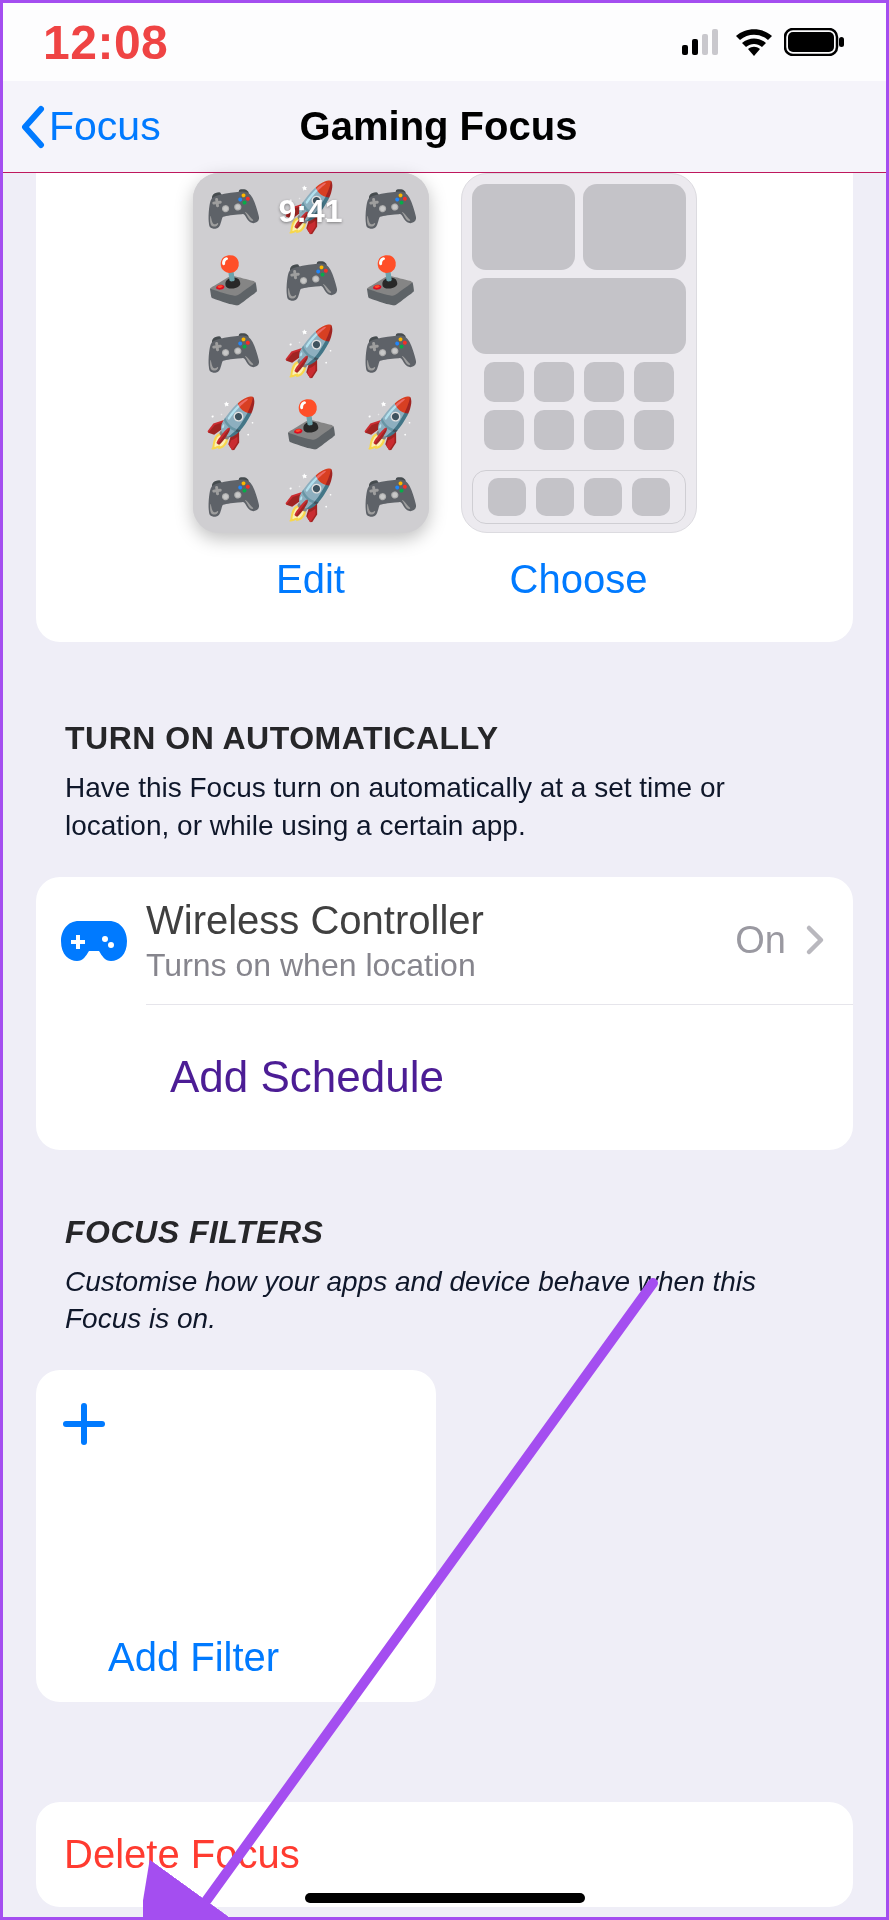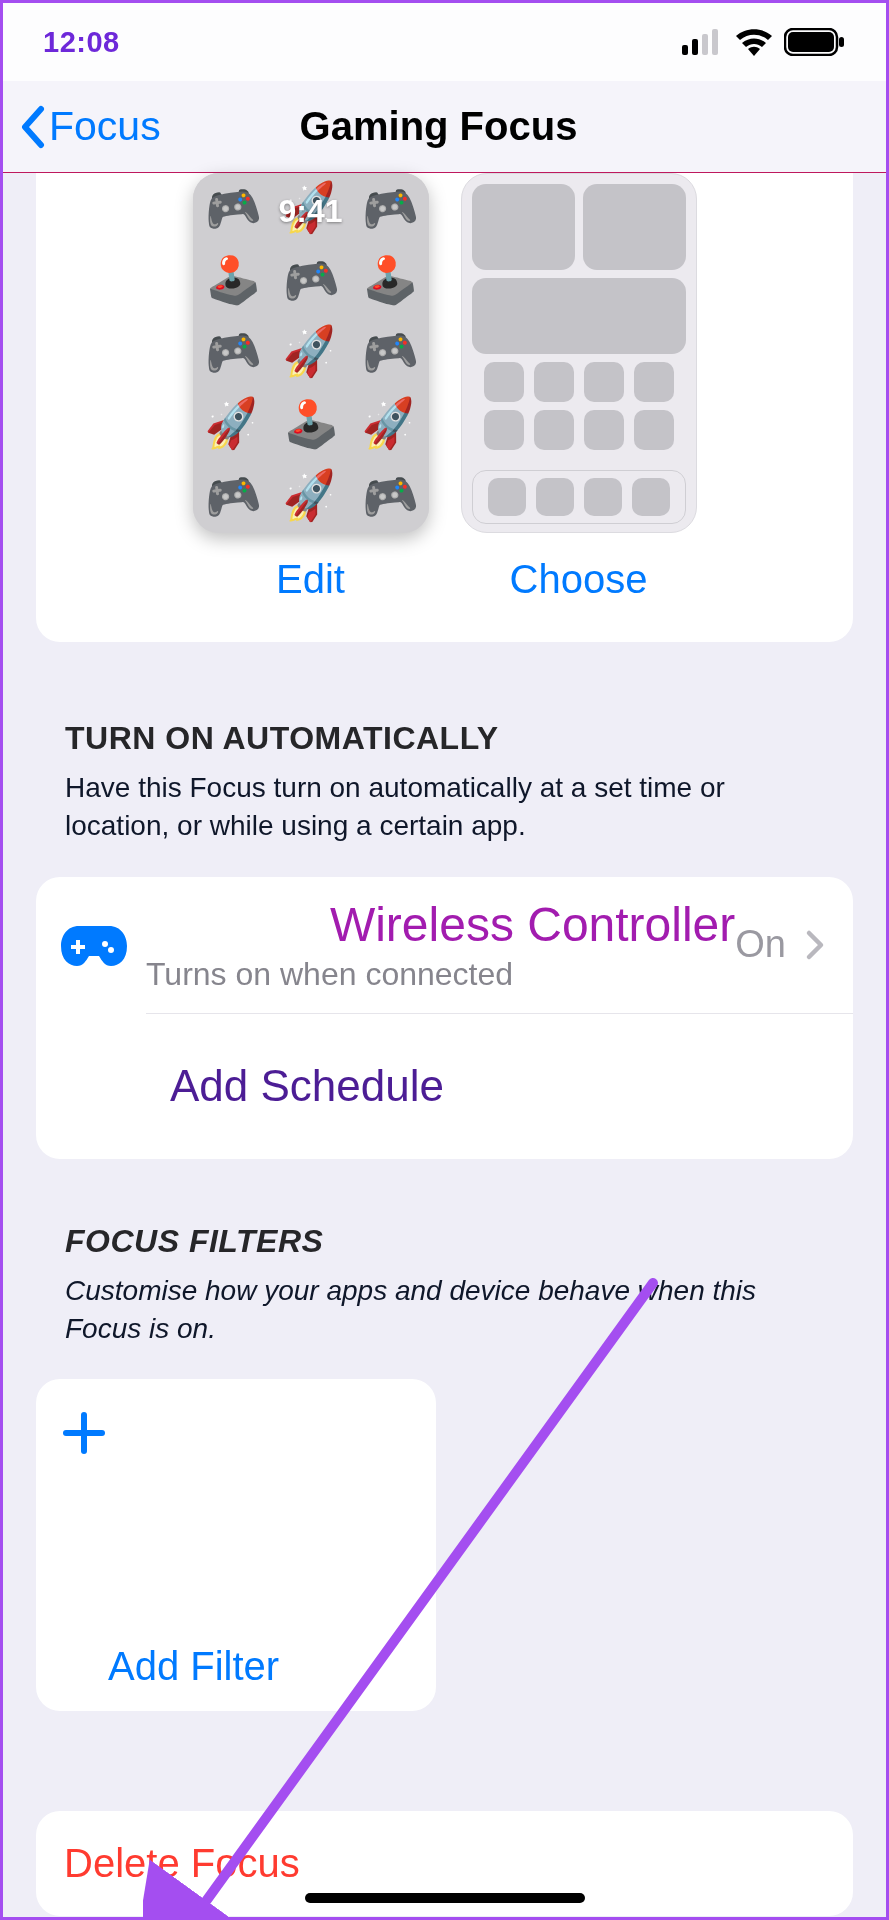--- a/index.html
+++ b/index.html
@@ -1,21 +1,21 @@
 <!DOCTYPE html>
 <html><head>
 <meta charset="utf-8">
 <style>
   * { box-sizing: border-box; margin: 0; padding: 0; }
   html, body { width: 889px; height: 1920px; font-family: -apple-system, "Helvetica Neue", Arial, sans-serif; overflow: hidden; }
   body { border: 3px solid #a44ef0; background: #efeef7; position: relative; }
 
   
   .status-bar { height: 78px; display: flex; align-items: center; justify-content: space-between; padding: 0 40px; background: #fdfdfe; }
-  .status-time { font-size: 29px; font-weight: 700; color: #6d28d9; letter-spacing: 0.5px; }
+  .status-time { font-size: 48px; font-weight: 700; color: #ef4444; letter-spacing: 0.5px; }
   .status-icons { display: flex; align-items: center; gap: 10px; }
 
   
   .nav-bar { height: 92px; display: flex; align-items: center; padding: 0 14px; background: #f5f4fa; border-bottom: 1px solid #be185d; position: relative; }
   .nav-back { display: flex; align-items: center; color: #007aff; font-size: 41px; font-weight: 400; }
   .nav-back svg { margin-right: 2px; }
   .nav-title { position: absolute; left: 0; right: 12px; text-align: center; font-size: 40px; font-weight: 700; color: #000; pointer-events: none; }
 
   
   .content { padding: 0 0 0 0; }
@@ -46,21 +46,21 @@
   .section-header { padding: 78px 62px 12px 62px; }
   .section-title { font-size: 32px; font-weight: 700; letter-spacing: .5px; color:#262629; text-transform: uppercase; }
   .section-desc { font-size: 28px; color:#0f172a; margin-top:12px; line-height:1.35; }
 
   
   .list-card { background:#fff; margin: 20px 33px 0 33px; border-radius: 24px; overflow:hidden; }
   .list-row { display:flex; align-items:center; padding: 20px 28px 20px 24px; min-height:104px; position:relative; }
   .list-row + .list-row::before { content:""; position:absolute; left:110px; right:0; top:0; height:1px; background:#e6e5eb; }
   .row-icon { width:68px; height:68px; display:flex; align-items:center; justify-content:center; flex:0 0 68px; margin-right:18px; }
   .row-body { flex:1 1 auto; display:flex; flex-direction:column; justify-content:center; }
-  .row-title { font-size: 48px; color:#a21caf; line-height:1.15;text-align:right; }
+  .row-title { font-size: 40px; color:#404040; line-height:1.15; }
   .row-sub { font-size: 32px; color:#86858d; margin-top:4px; }
   .row-right { display:flex; align-items:center; gap:19px; color:#9a99a1; font-size:38px; }
   .row-link { color:#4c1d95; font-size:44px; padding:28px 0 28px 110px; width:100%; }
 
   
   .filter-card { background:#fff; margin:20px 33px 0 33px; border-radius:24px; width:400px; height:332px; padding:30px 36px 22px 24px; display:flex; }
   .plus-wrap { display:flex; }
   .filter-label { margin-top:auto; color:#007aff; font-size:40px; }
 
   
@@ -178,21 +178,21 @@
         <svg width="66" height="50" viewBox="0 0 66 50">
           <path d="M18 6 h30 c12 0 18 10 18 20 c0 14 -8 20 -16 20 c-6 0 -9 -5 -12 -10 h-10 c-3 5 -6 10 -12 10 C8 46 0 40 0 26 C0 16 6 6 18 6 Z" fill="#007aff"></path>
           <rect x="15" y="20" width="4" height="14" fill="#fff"></rect>
           <rect x="10" y="25" width="14" height="4" fill="#fff"></rect>
           <circle cx="44" cy="24" r="3" fill="#fff"></circle>
           <circle cx="50" cy="30" r="3" fill="#fff"></circle>
         </svg>
       </div>
       <div class="row-body">
         <div class="row-title">Wireless Controller</div>
-        <div class="row-sub">Turns on when connected</div>
+        <div class="row-sub">Turns on when location</div>
       </div>
       <div class="row-right">
         <span>On</span>
         <svg width="20" height="32" viewBox="0 0 20 32">
             <polyline points="4,4 16,16 4,28" fill="none" stroke="#b9b8be" stroke-width="4.5" stroke-linecap="round" stroke-linejoin="round"></polyline>
           </svg>
       </div>
     </div>
     <div class="list-row">
       <div class="row-link">Add Schedule</div>

